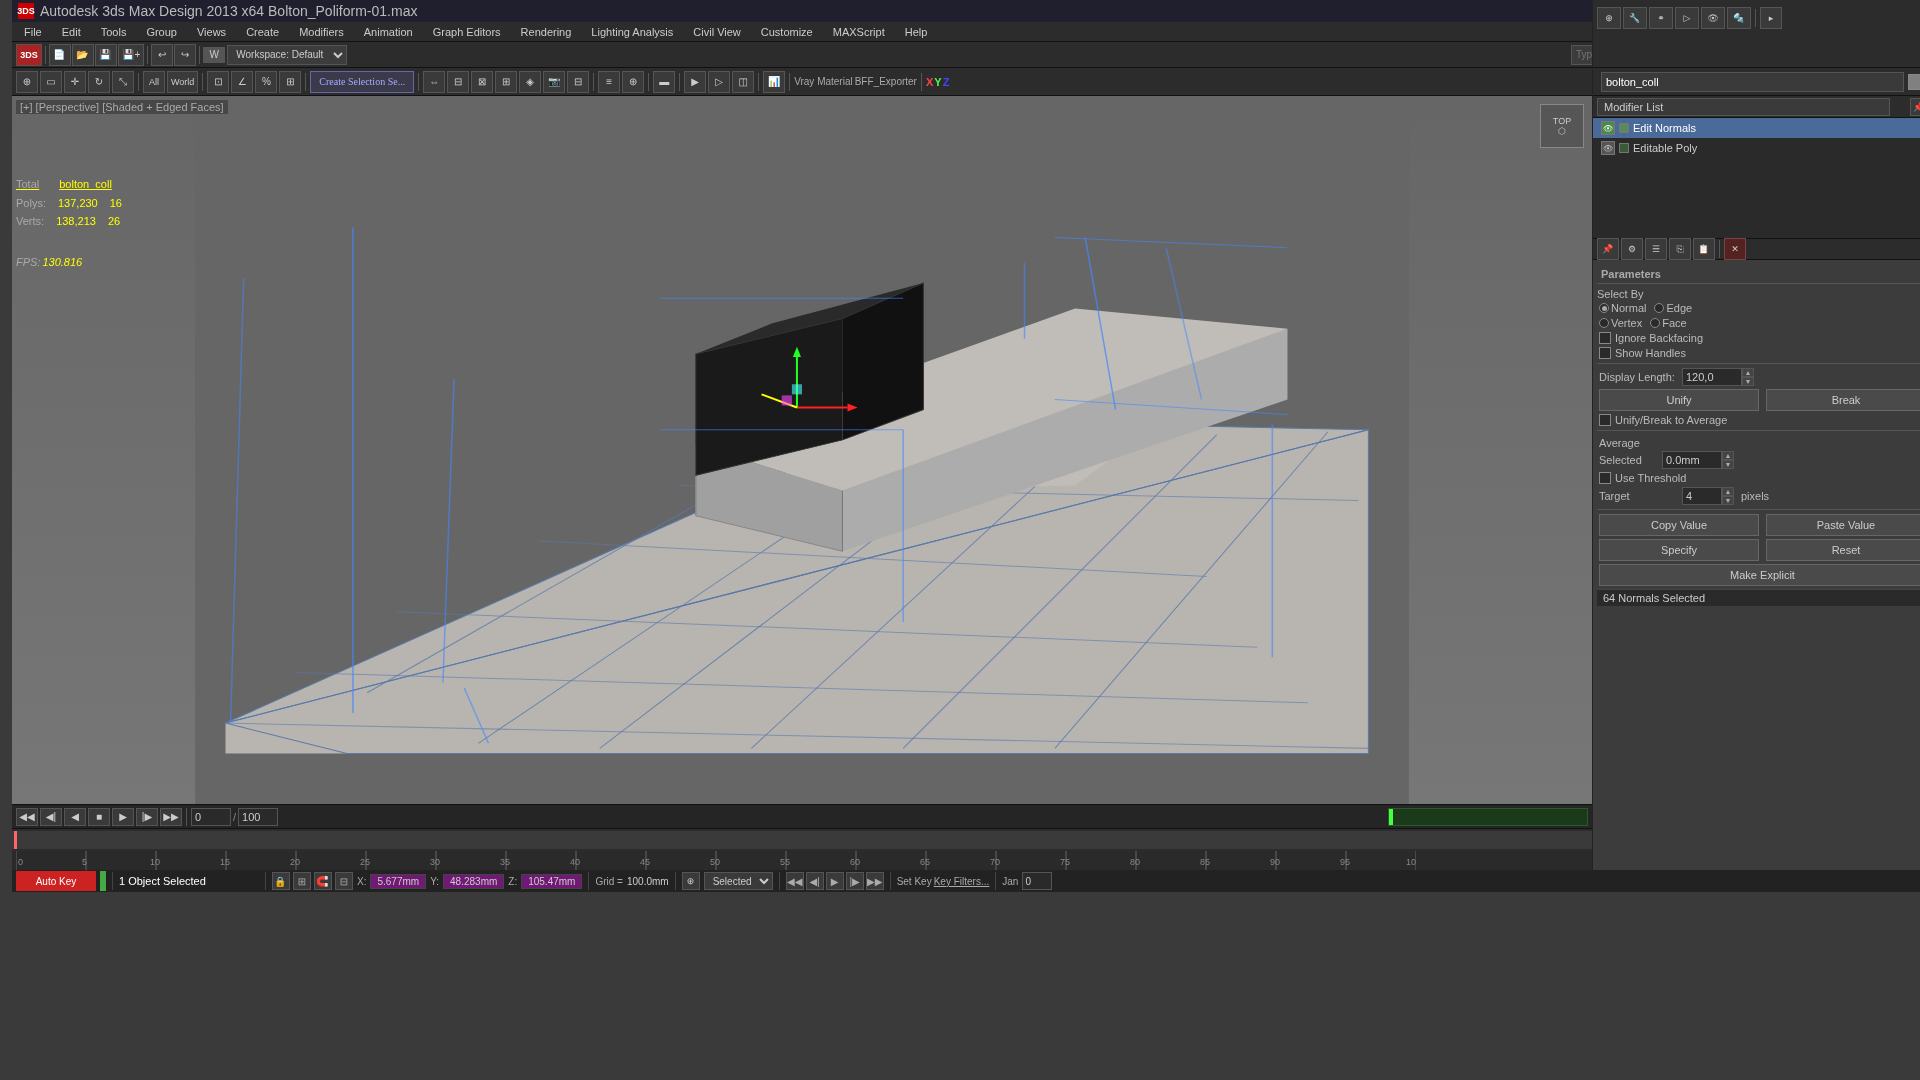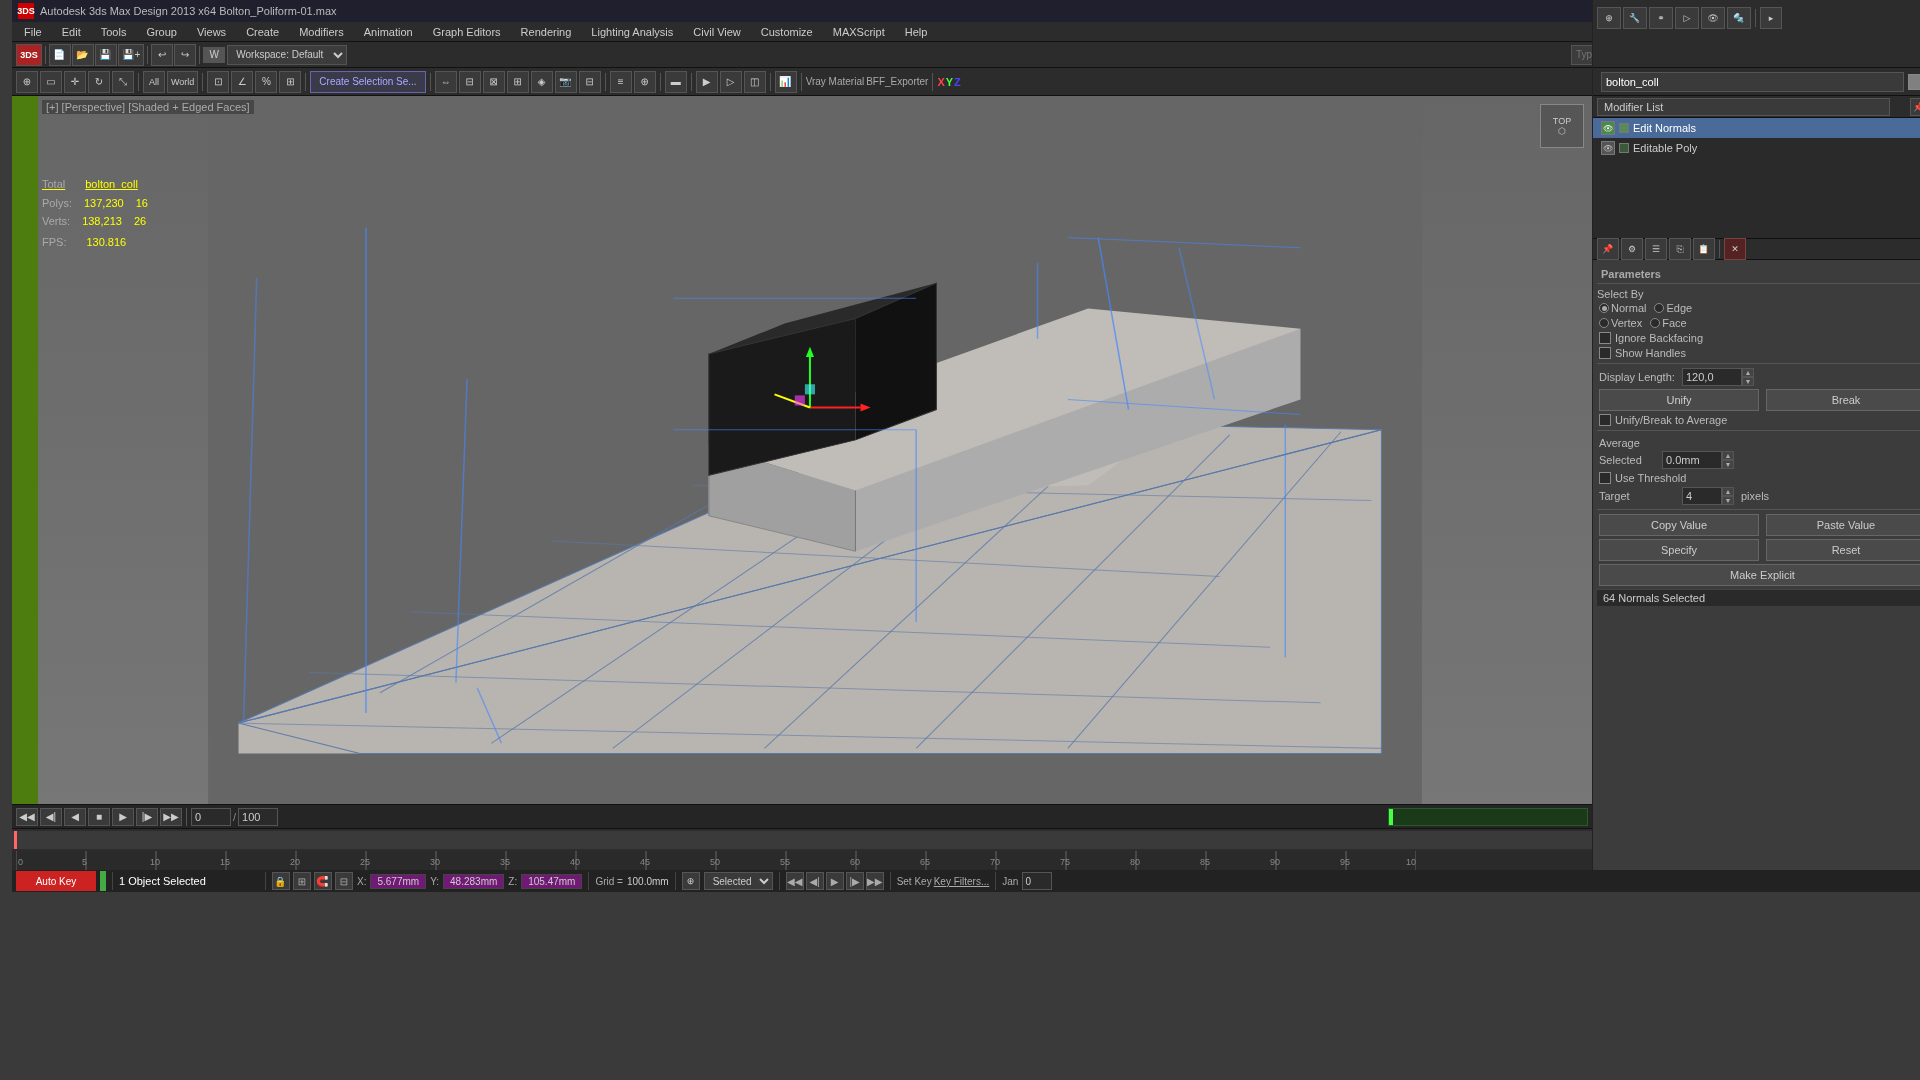--- a/index.html
+++ b/index.html
@@ -76,30 +76,29 @@
     .tb-b {
       height: 22px; min-width: 22px;
       background: #3a3a3a; border: 1px solid #555;
       color: #ccc; cursor: pointer;
       display: flex; align-items: center; justify-content: center;
       font-size: 10px; padding: 0 3px;
     }
     .create-sel-btn {
       background: #3a3a4a; border: 1px solid #6666aa; color: #aaaaff;
       height: 22px; padding: 0 8px; font-size: 10px; cursor: pointer;
-      display: flex; align-items: center;
+      display: flex; align-items: center; font-family: Liberation Serif, serif;
     }
     .sep-v { width: 1px; height: 18px; background: #555; margin: 0 2px; }
 
     
     .viewport {
       position: absolute; top: 96px; left: 0; right: 340px; bottom: 88px;
       background: #4d7c0f;
       overflow: hidden;
-      padding-left: 26px;
     }
 
     
     .scene-canvas {
       width: 100%; height: 100%;
       background: linear-gradient(180deg, #666 0%, #777 100%);
       position: relative;
       overflow: hidden;
     }
 
@@ -242,21 +241,21 @@
 </head>
 <body>
 
 <div id="app">
 
   <div class="title-bar">
     <div class="app-logo">
         <span>3DS</span>
       </div>
     <div style="display:flex;gap:6px;align-items:center;">
-      <div style="color:#bbb;font-size:11px;">Autodesk 3ds Max Design 2013 x64    Bolton_Poliform-01.max</div>
+      <div style="color:#bbb;font-size:14px;">Autodesk 3ds Max Design 2013 x64    Bolton_Poliform-01.max</div>
     </div>
     <div style="flex:1;"></div>
     <div class="win-controls">
       <div class="win-ctrl">─</div>
       <div class="win-ctrl">□</div>
       <div class="win-ctrl" style="background:#aa2222;">✕</div>
     </div>
   </div>
 
   <div class="menu-bar">
@@ -449,21 +448,21 @@
         <div style="display:flex;gap:12px;margin-top:2px;">
           <div style="color:#aaa;">Polys:</div>
           <div style="color:#ffff00;">137,230</div>
           <div style="color:#ffff00;">16</div>
         </div>
         <div style="display:flex;gap:12px;margin-top:2px;align-items:center;">
           <div style="color:#aaa;">Verts:</div>
           <div style="color:#ffff00;">138,213</div>
           <div style="color:#ffff00;">26</div>
         </div>
-        <div style="display:flex;gap:20px;margin-top:4px;">
+        <div style="display:flex;gap:2px;margin-top:24px;font-style:italic;">
           <div style="color:#aaa;">FPS:</div>
           <div style="color:#ffff00;">130.816</div>
         </div>
       </div>
 
       <div class="nav-cube">
         <div style="color:#ccc;font-size:9px;text-align:center;">TOP<br>⬡</div>
       </div>
     </div>
   </div>

